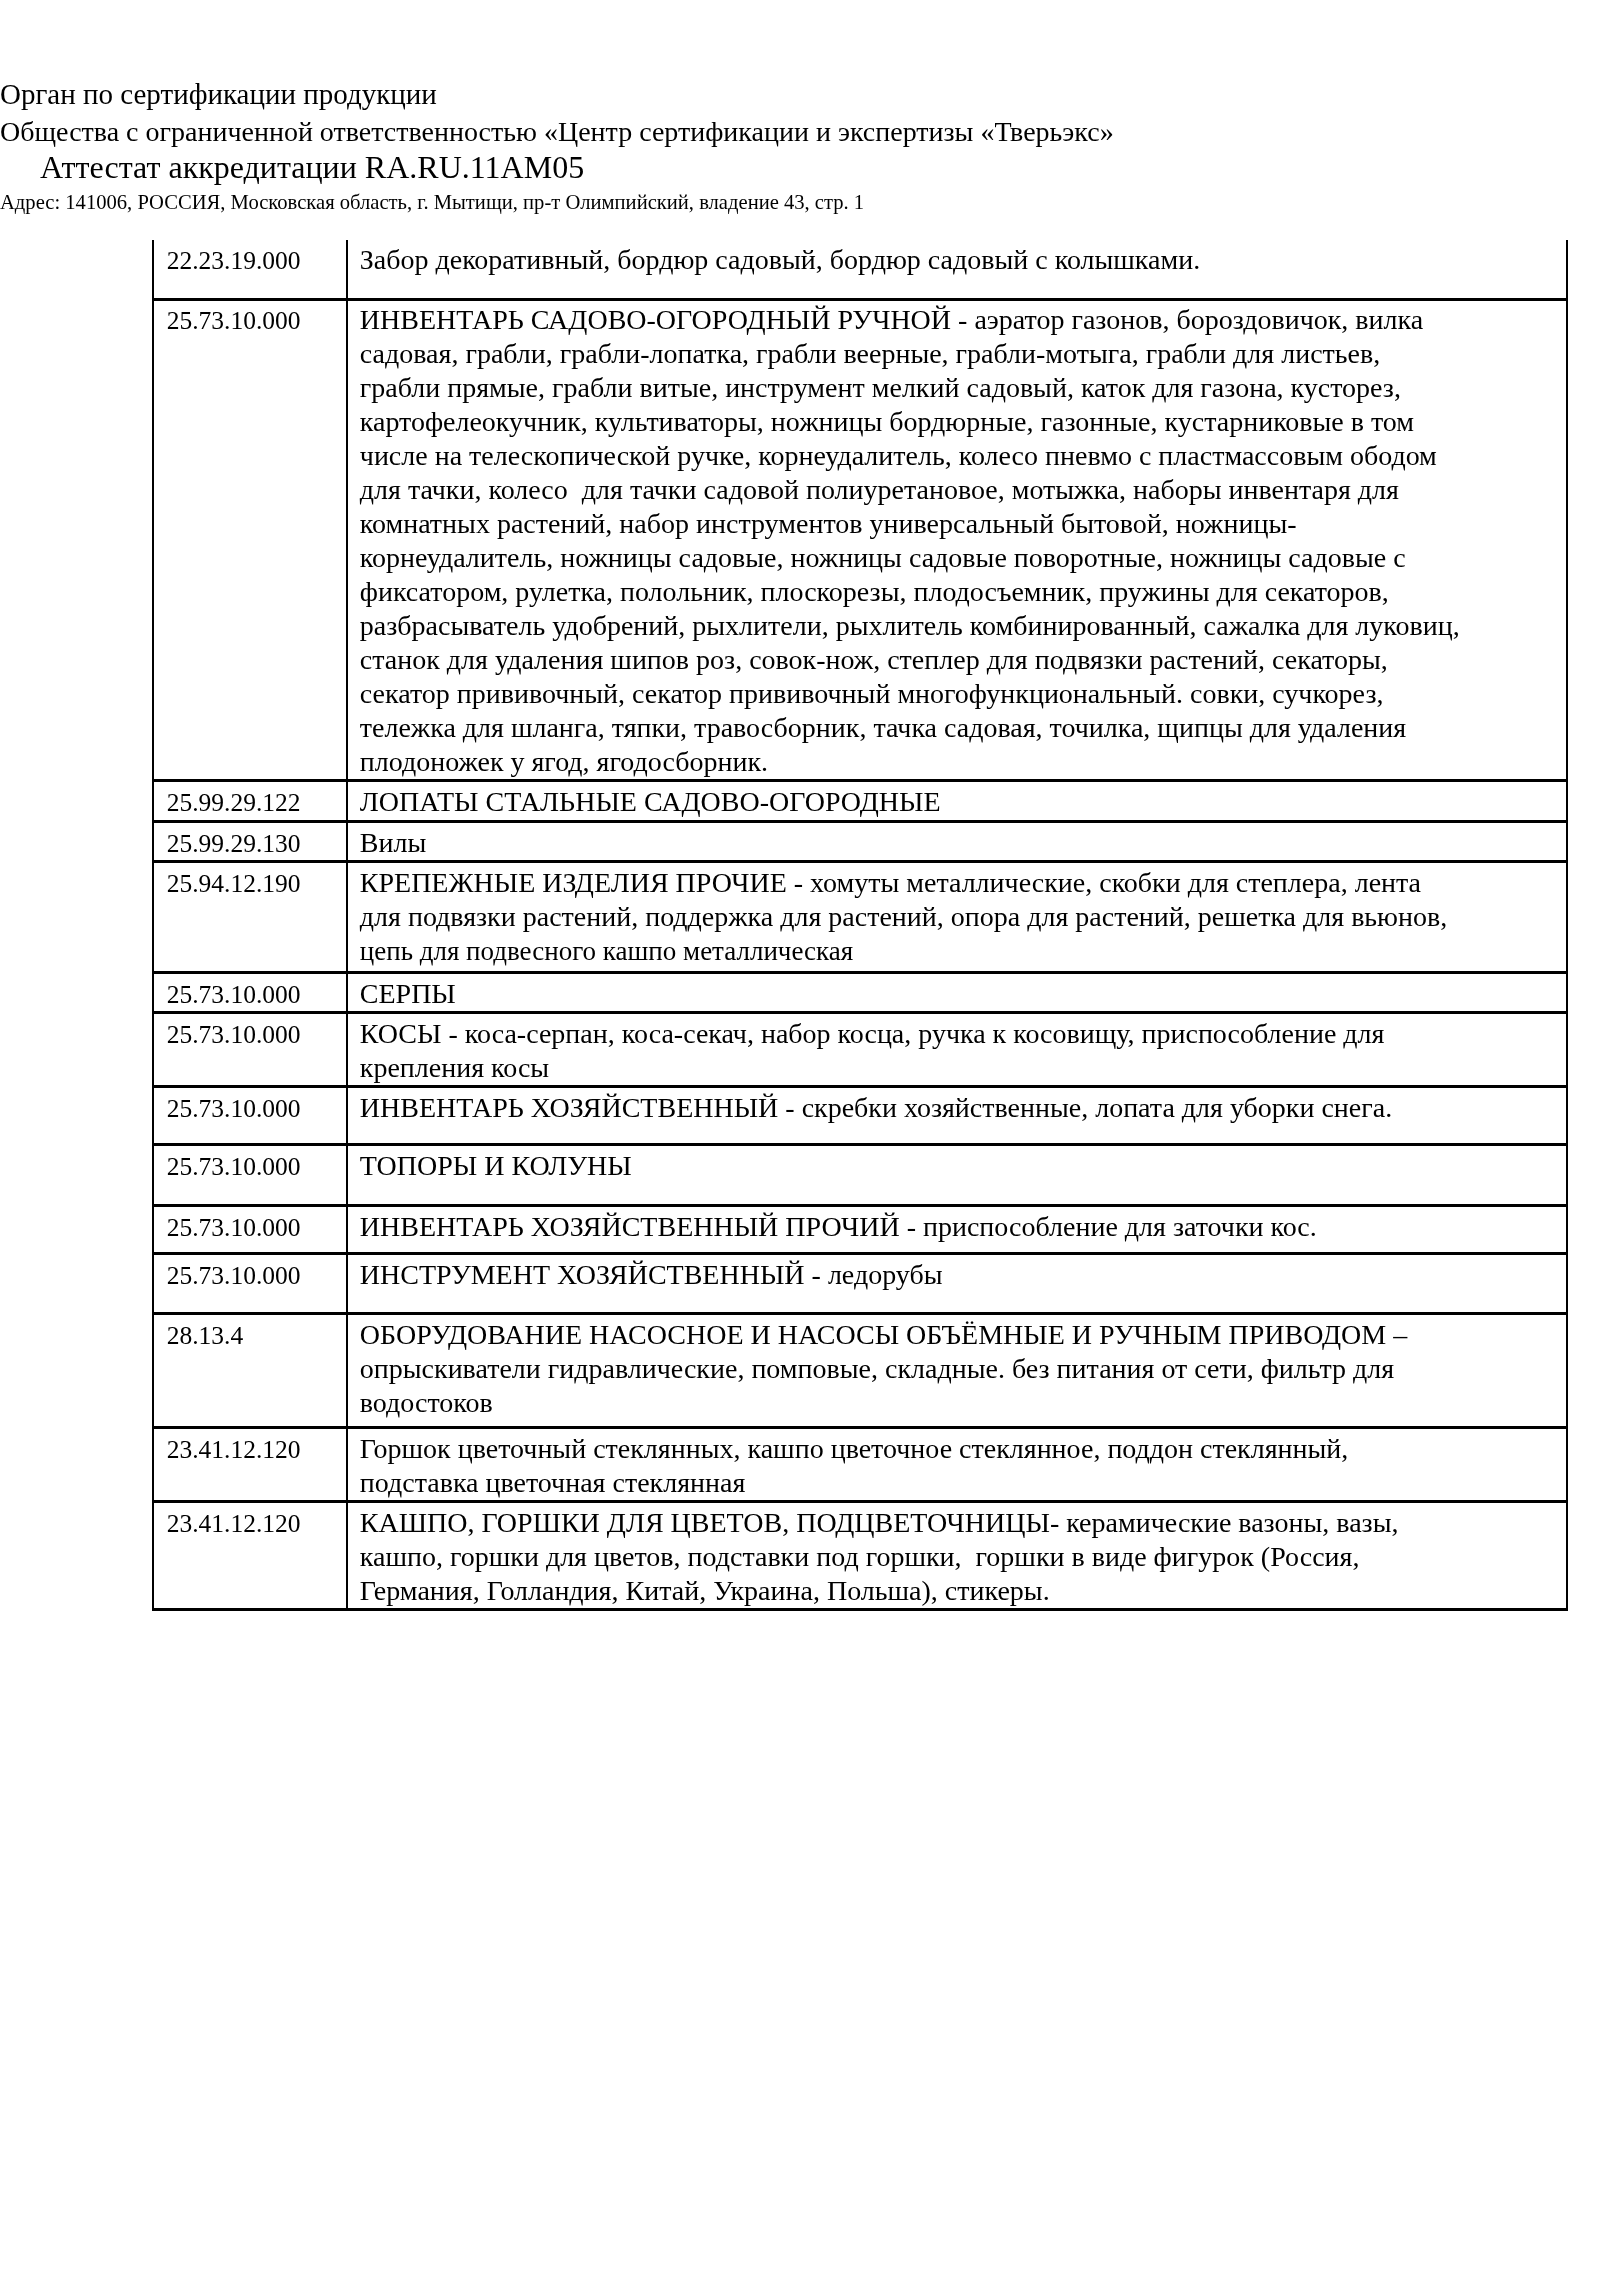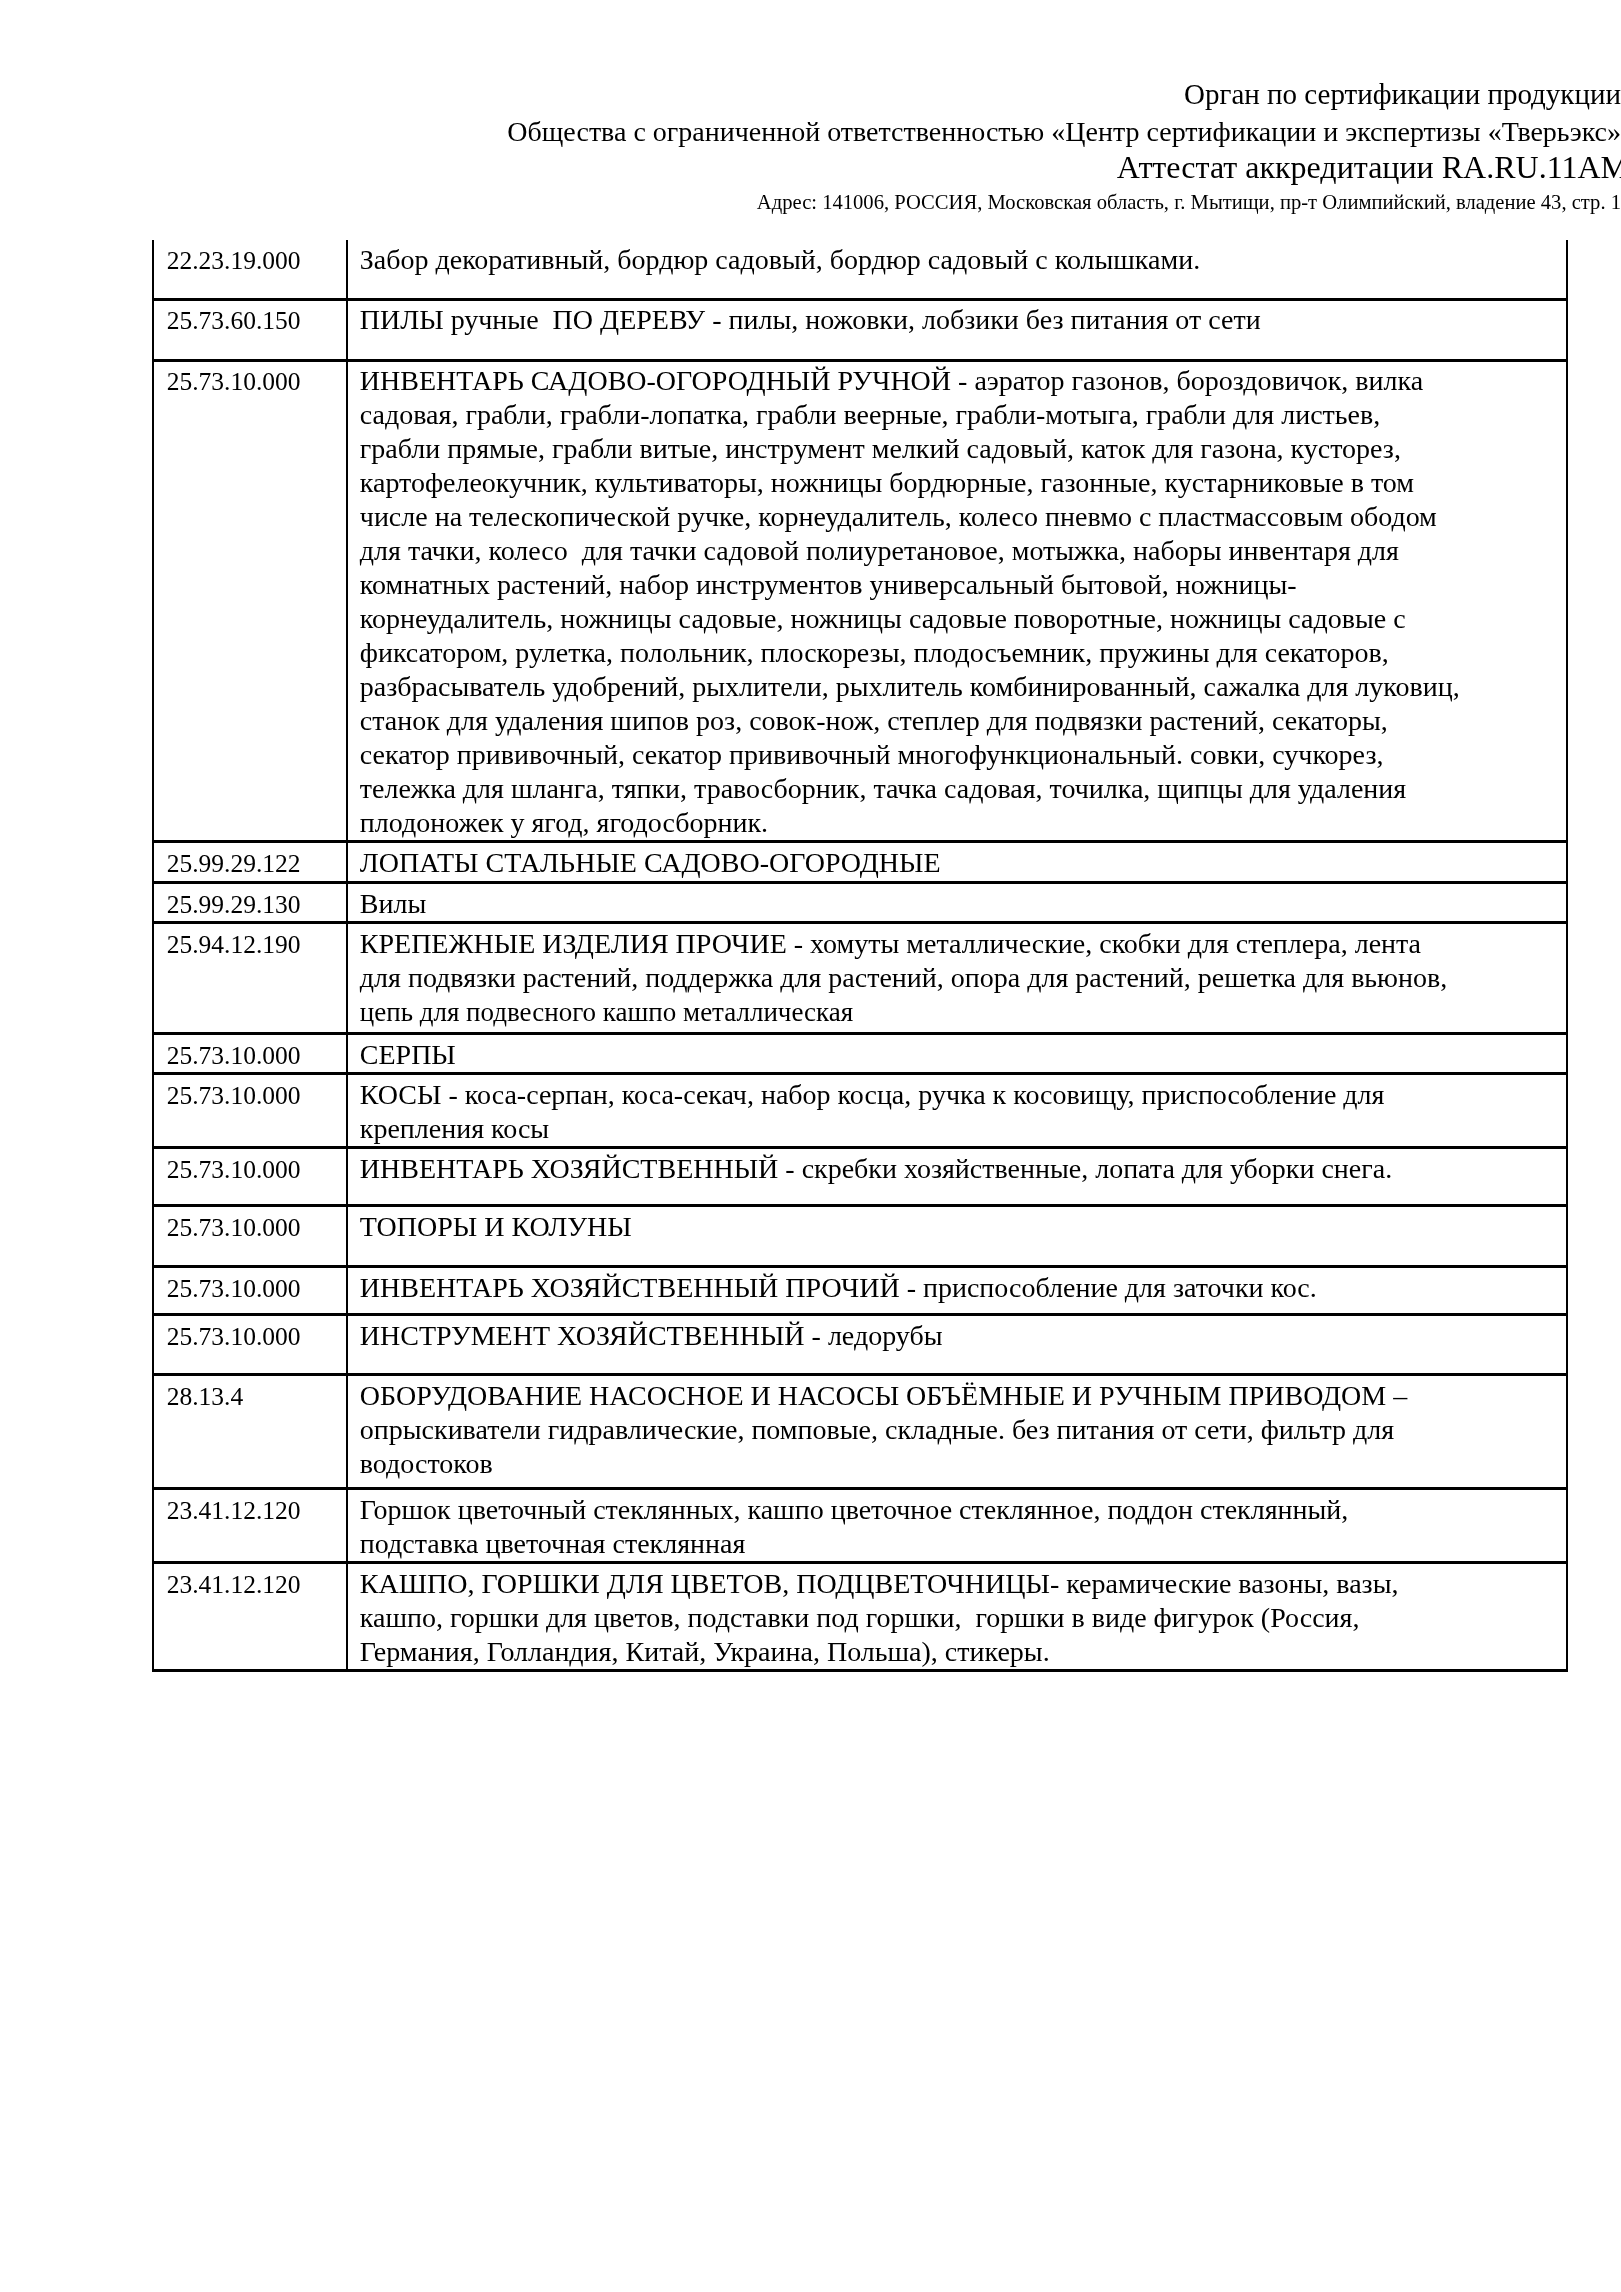--- a/index.html
+++ b/index.html
@@ -9,21 +9,21 @@
     height:2293px;
     background:#ffffff;
     color:#000000;
     font-family:"Liberation Serif","DejaVu Serif",serif;
     overflow:hidden;
   }
   .header-line{
     position:absolute;
     left:0;
     width:1621px;
-    text-align:right;
+    text-align:left;
     white-space:nowrap;
   }
   .h1{top:78px;font-size:29px;}
   .h2{top:116px;font-size:28px;}
   .h3{top:149px;font-size:32px;margin-left:40px;}
   .h4{top:191px;font-size:20.6px;}
   table.codes{
     position:absolute;
     top:240px;
     left:152px;
@@ -69,24 +69,20 @@
 
   <table class="codes">
     <colgroup>
         <col class="c-code">
         <col class="c-desc">
       </colgroup>
     <tbody>
       <tr style="height:59px">
         <td class="code">22.23.19.000</td>
         <td class="desc">Забор декоративный, бордюр садовый, бордюр садовый с колышками.</td>
-      </tr>
-      <tr style="height:61px">
-        <td class="code">25.73.60.150</td>
-        <td class="desc">ПИЛЫ ручные  ПО ДЕРЕВУ - пилы, ножовки, лобзики без питания от сети</td>
       </tr>
       <tr style="height:478px">
         <td class="code">25.73.10.000</td>
         <td class="desc">ИНВЕНТАРЬ САДОВО-ОГОРОДНЫЙ РУЧНОЙ - аэратор газонов, бороздовичок, вилка
 садовая, грабли, грабли-лопатка, грабли веерные, грабли-мотыга, грабли для листьев,
 грабли прямые, грабли витые, инструмент мелкий садовый, каток для газона, кусторез,
 картофелеокучник, культиваторы, ножницы бордюрные, газонные, кустарниковые в том
 числе на телескопической ручке, корнеудалитель, колесо пневмо с пластмассовым ободом
 для тачки, колесо  для тачки садовой полиуретановое, мотыжка, наборы инвентаря для
 комнатных растений, набор инструментов универсальный бытовой, ножницы-

